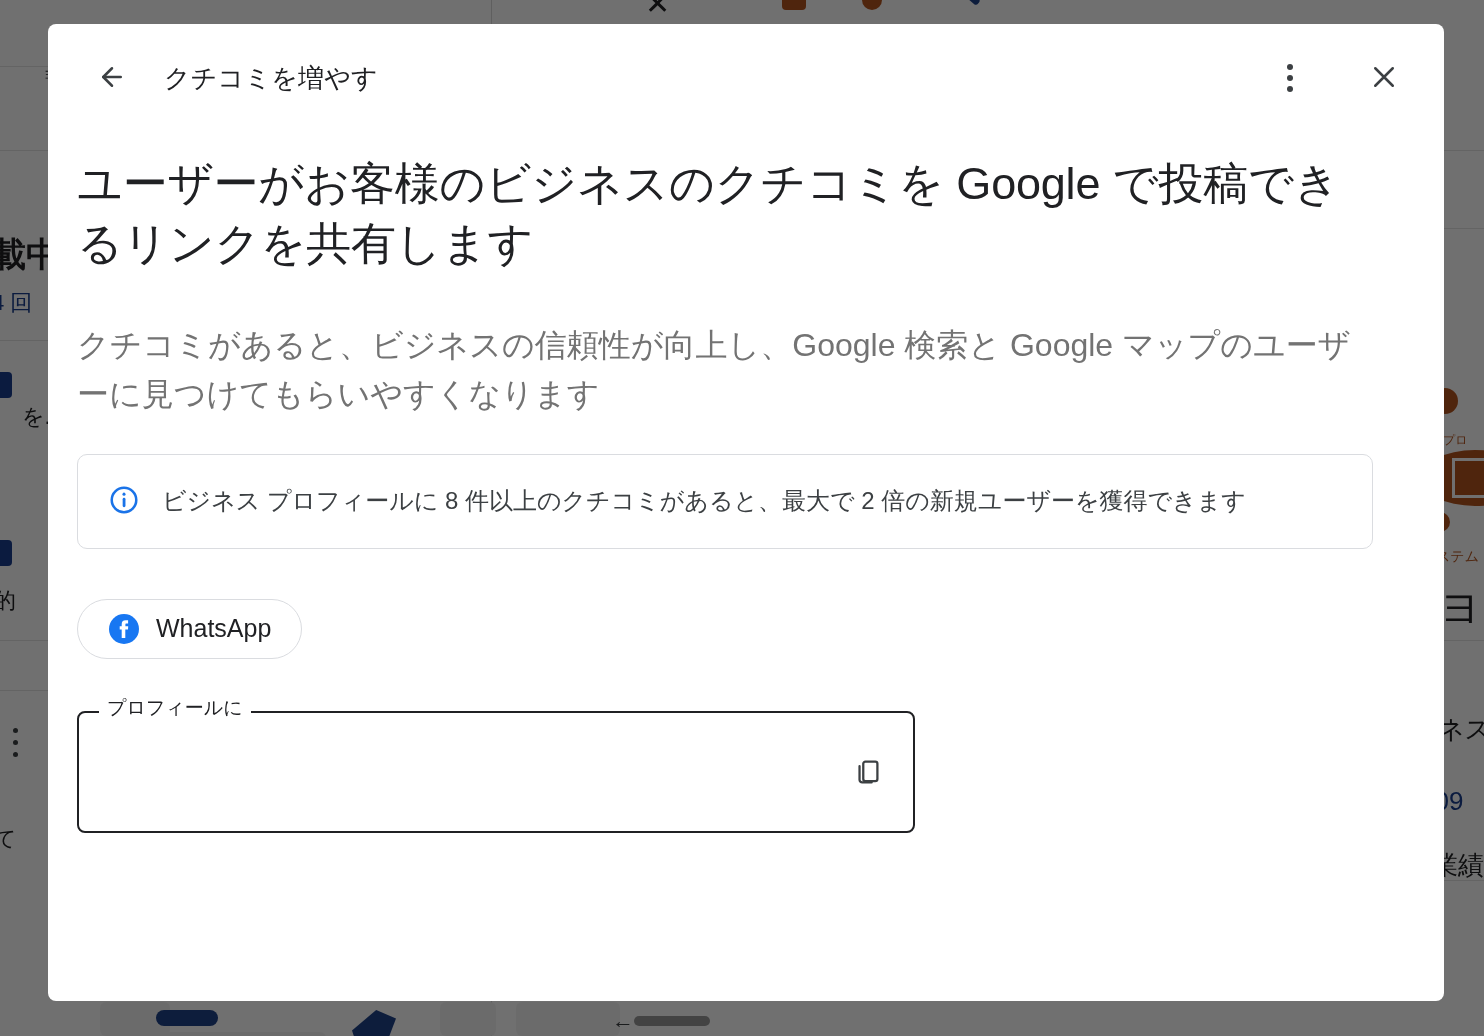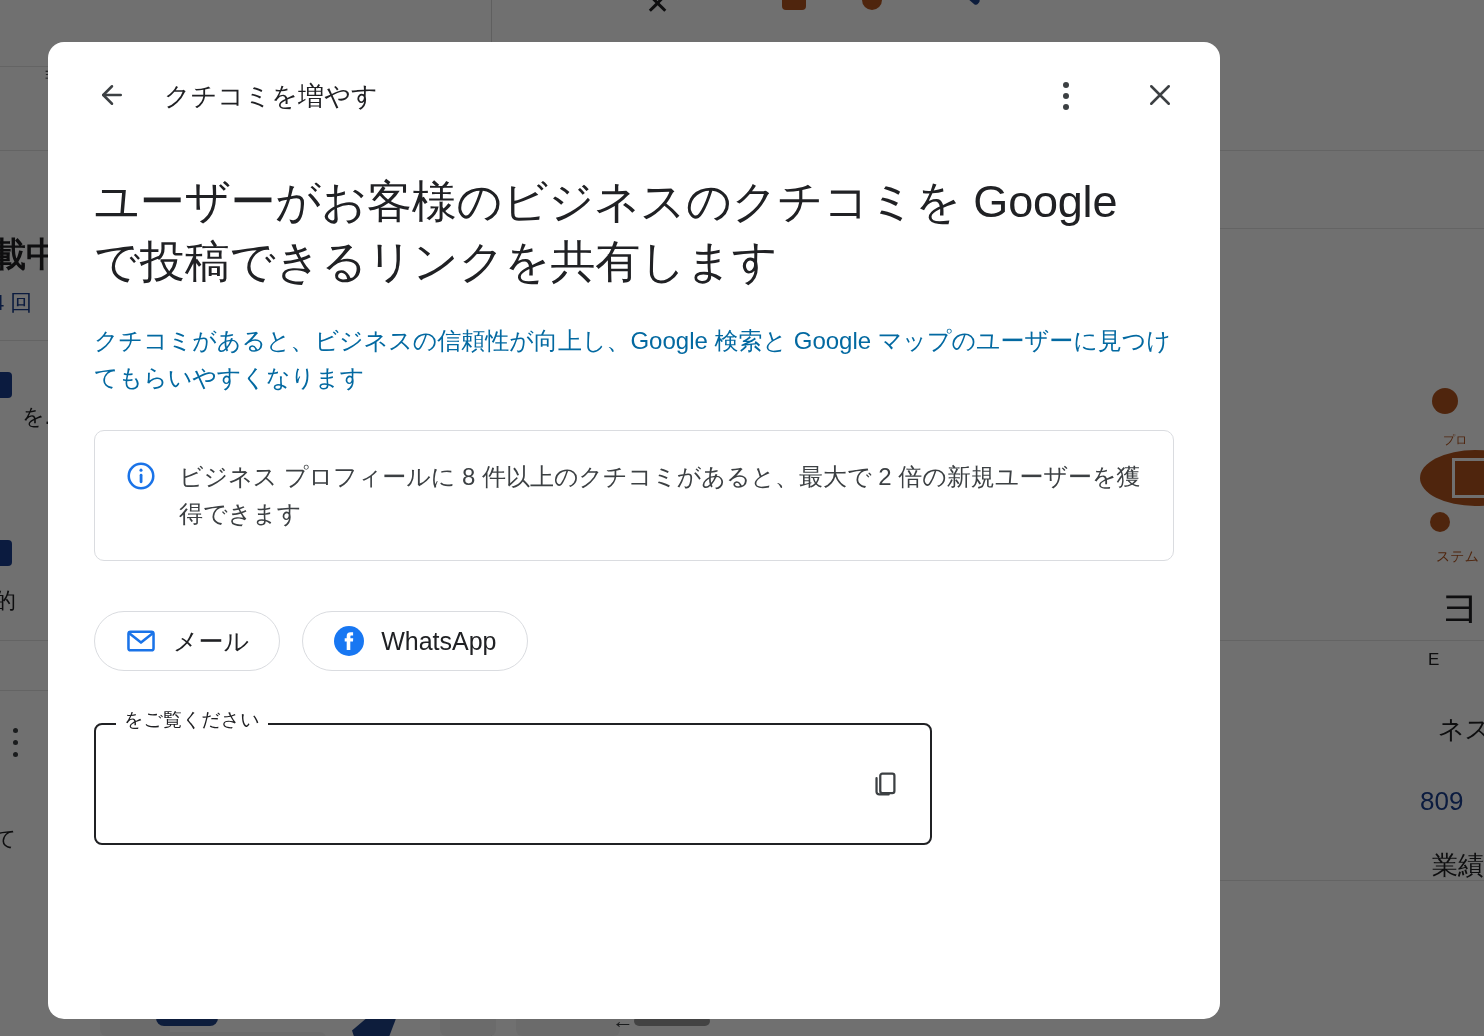--- a/index.html
+++ b/index.html
@@ -88,24 +88,24 @@
   }
   .bg-arrow {
     position: absolute;
     color: #3c4043;
     font-size: 22px;
   }
 
   
   #dialog {
     position: absolute;
-    left: 48px; top: 42px;
-    width: 1172px; height: 977px;
+    left: 48px; top: 24px;
+    width: 1396px; height: 977px;
     background: #ffffff;
-    border-radius: 16px;
+    border-radius: 8px;
     z-index: 10;
     overflow: hidden;
   }
 
   
   .topbar {
     position: relative;
     height: 108px;
     display: flex;
     align-items: center;
@@ -130,36 +130,36 @@
 
   .kebab-dot {
     width: 6px; height: 6px; border-radius: 50%;
     background: #3c4043;
     margin: 2.5px 0;
   }
   .kebab-wrap { display: flex; flex-direction: column; align-items: center; }
 
   
   .dialog-body {
-    padding: 0 46px;
+    padding: 0 29px;
   }
   .headline {
     font-size: 45px;
     line-height: 1.33;
     color: #202124;
     font-weight: 400;
     letter-spacing: -0.2px;
     max-width: 1300px;
     margin-top: 22px;
   }
   .subtext {
-    font-size: 24px;
+    font-size: 32px;
     line-height: 1.55;
-    color: #0369a1;
-    margin-top: 30px;
+    color: #737373;
+    margin-top: 47px;
     max-width: 1290px;
   }
 
   
   .info-box {
     margin-top: 34px;
     border: 1px solid #dadce0;
     border-radius: 10px;
     padding: 26px 30px 28px 30px;
     display: flex;
@@ -355,45 +355,36 @@
           <circle cx="12" cy="12" r="9.2" stroke="#1a73e8" stroke-width="1.9"></circle>
           <circle cx="12" cy="7.6" r="1.15" fill="#1a73e8"></circle>
           <rect x="11" y="10.4" width="2.1" height="7" rx="1" fill="#1a73e8"></rect>
         </svg>
       </span>
       <span class="info-text">ビジネス プロフィールに 8 件以上のクチコミがあると、最大で 2 倍の新規ユーザーを獲得できます</span>
     </div>
 
     <div class="chips">
 
-      <button class="chip">
-        <span style="display:flex;">
-          <svg width="32" height="32" viewBox="0 0 24 24" fill="none" stroke="#1a73e8" stroke-width="1.9" stroke-linejoin="round">
-            <rect x="2.6" y="5" width="18.8" height="14" rx="1.6"></rect>
-            <path d="M3.2 6.2l8.8 7 8.8-7"></path>
-          </svg>
-        </span>
-        <span>メール</span>
-      </button>
 
 
       <button class="chip">
         <span style="display:flex;">
           <svg width="32" height="32" viewBox="0 0 32 32">
             <circle cx="16" cy="16" r="15" fill="#1877f2"></circle>
             <path d="M20 16.4h-2.7V25h-3.6v-8.6h-2v-3.1h2v-2.1c0-2.5 1.1-3.9 4-3.9h2.4v3.1h-1.5c-1.1 0-1.2.4-1.2 1.2v1.7h2.8L20 16.4z" fill="#fff"></path>
           </svg>
         </span>
         <span>WhatsApp</span>
       </button>
     </div>
 
     <div class="field-wrap">
       <div class="field-outline"></div>
-      <div class="field-legend">をご覧ください</div>
+      <div class="field-legend">プロフィールに</div>
       <button class="copy-btn" aria-label="リンクをコピー">
         <span style="display:flex;">
           <svg width="32" height="32" viewBox="0 0 24 24" fill="none" stroke="#3c4043" stroke-width="1.7" stroke-linejoin="round">
             <rect x="9.2" y="4.2" width="10.6" height="14.6" rx="1.6"></rect>
             <path d="M6.4 7.6v10.2a2 2 0 0 0 2 2h7.1" stroke-linecap="round"></path>
           </svg>
         </span>
       </button>
     </div>
 

